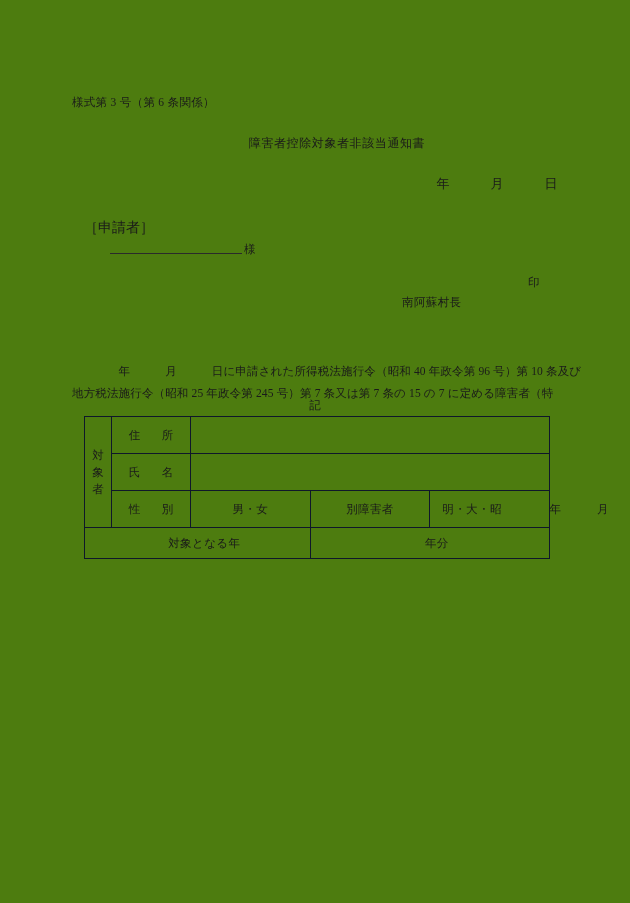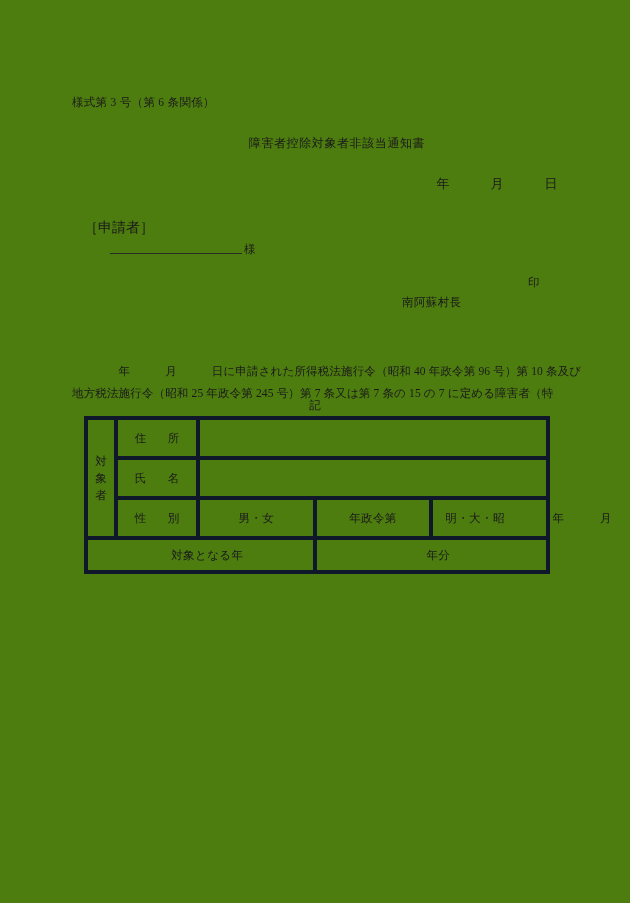--- a/index.html
+++ b/index.html
@@ -120,21 +120,21 @@
   .subject-table {
     position: absolute;
     left: 84px;
     top: 416px;
     width: 466px;
     border-collapse: collapse;
     table-layout: fixed;
     font-size: 11.5px;
   }
   .subject-table td {
-    border: 4px solid #0f172a;
+    border: 1px solid #0f172a;
     padding: 0;
     text-align: center;
     vertical-align: middle;
     height: 36px;
     letter-spacing: 0.4px;
   }
   .subject-table td.blank { background: transparent; }
 
   
   td.vertical-head {
@@ -217,21 +217,21 @@
           <span class="spaced">氏　名</span>
         </td>
         <td class="blank" colspan="3"></td>
       </tr>
 
       <tr>
         <td class="col-label">
           <span class="spaced">性　別</span>
         </td>
         <td class="col-sexval">男・女</td>
-        <td class="col-dobhead">年政令第</td>
+        <td class="col-dobhead">別障害者</td>
         <td class="dob-cell">
           <span class="dob-inner">明・大・昭　　　　年　　　月　　　日</span>
         </td>
       </tr>
 
       <tr class="row-year">
         <td colspan="3">対象となる年</td>
         <td colspan="2">年分</td>
       </tr>
     </tbody>

